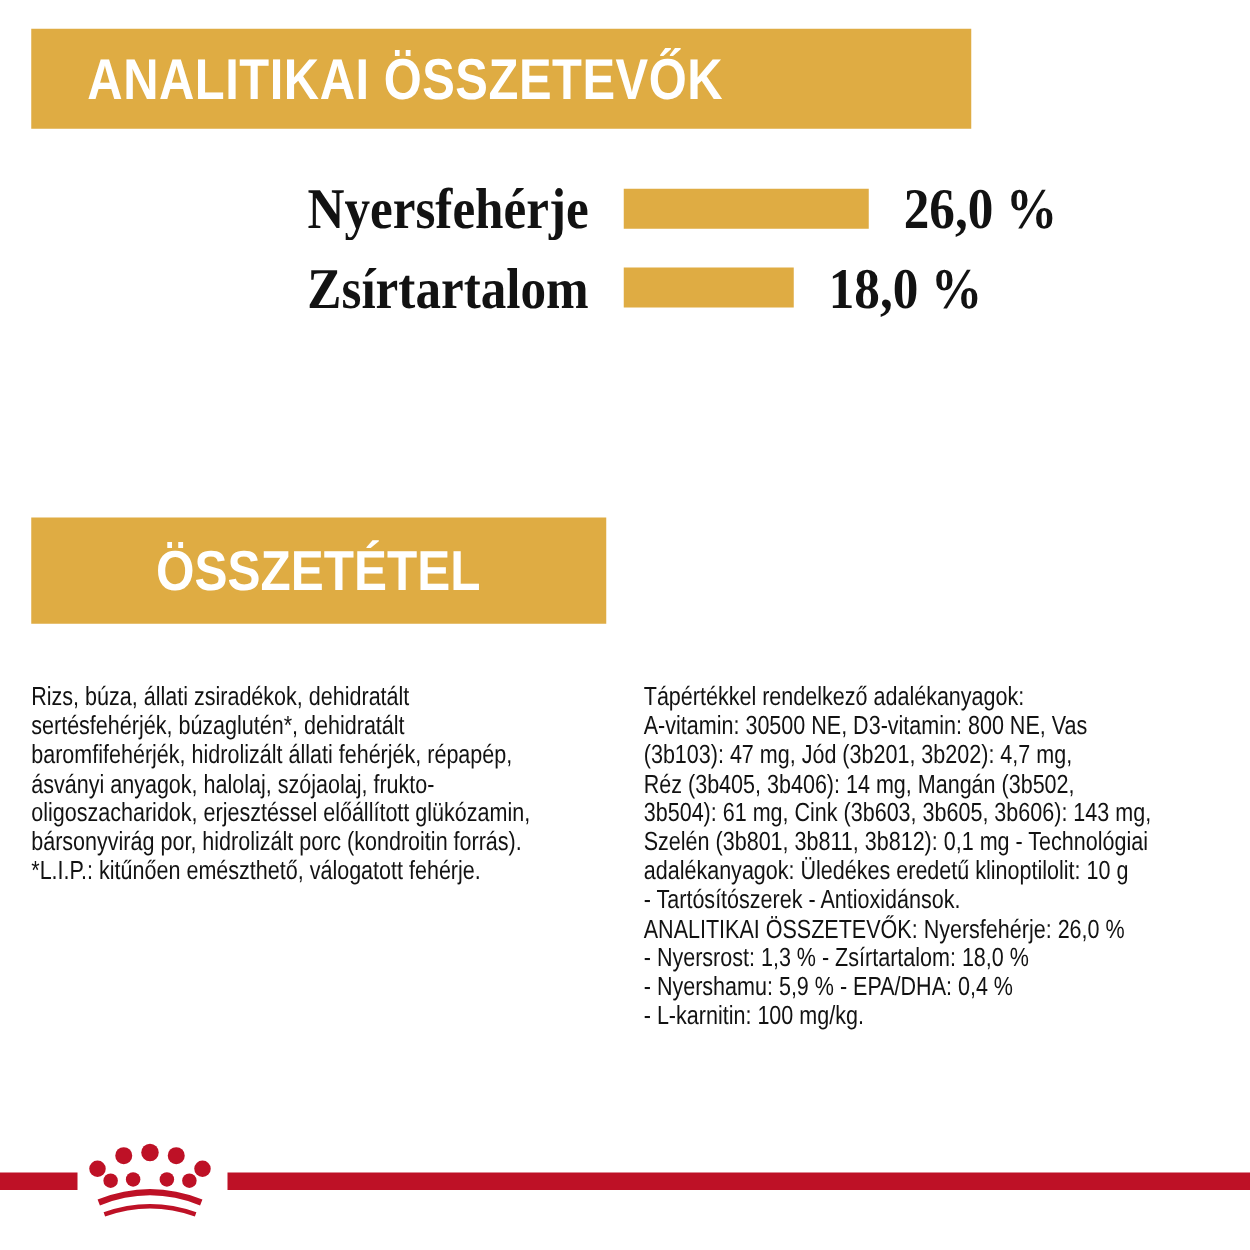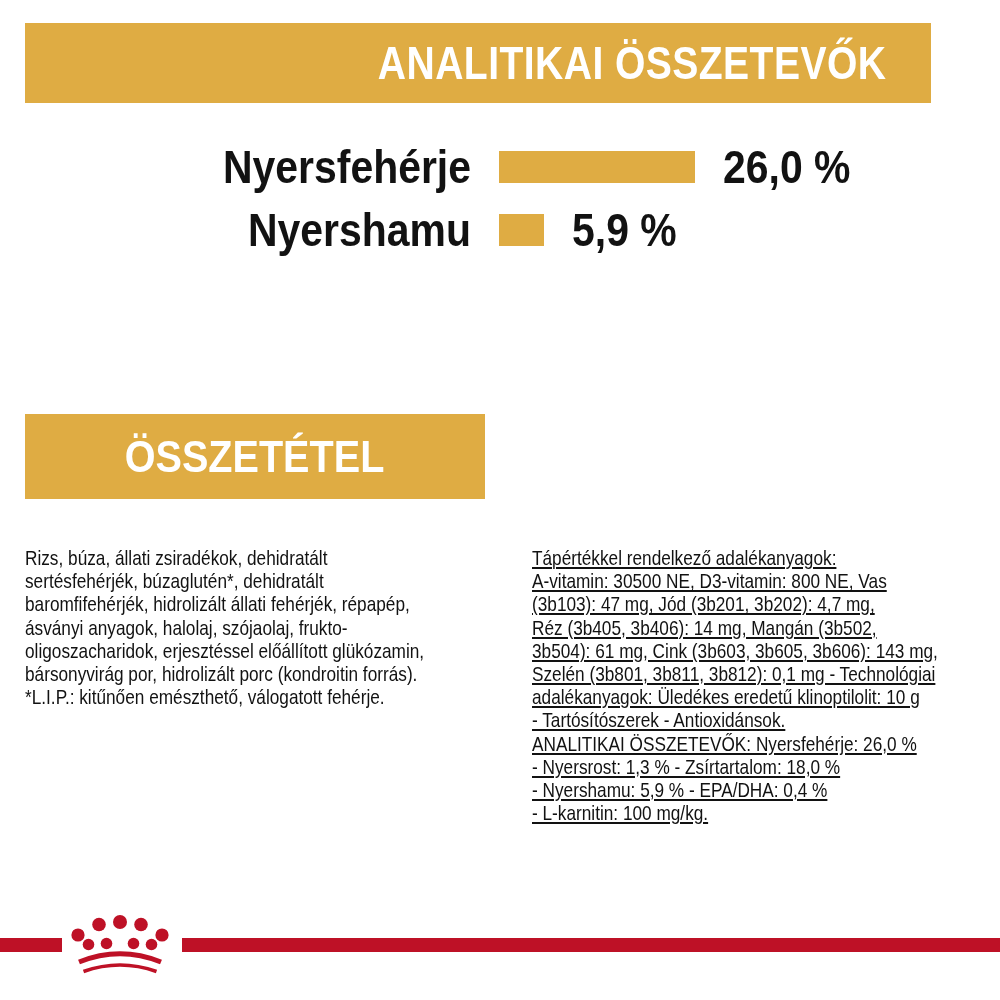--- a/index.html
+++ b/index.html
@@ -9,34 +9,34 @@
     font-family: "Liberation Sans", sans-serif;
     position: relative;
     overflow: hidden;
     color: #121212;
   }
   .page { position: absolute; inset: 0; }
 
   
   .banner {
     position: absolute; left: 25px; top: 23px;
-    width: 906px; height: 80px;
+    width: 752px; height: 80px;
     background: var(--gold, #DFAC43);
-    display: flex; align-items: center; justify-content: flex-end;
+    display: flex; align-items: center; justify-content: flex-start;
   }
   .banner-title {
     color: #fff; font-weight: bold; font-size: 46px;
     letter-spacing: 0.5px;
     transform: scaleX(0.85); transform-origin: 50% 50%;
     white-space: nowrap;
   }
 
   
   .chart { position: absolute; left: 0; top: 135px; width: 1000px; }
-  .chart-row { display: flex; align-items: center; height: 63.4px; }
+  .chart-row { display: flex; align-items: center; height: 63.4px; font-family: Liberation Serif, serif; }
   .chart-label {
     width: 471px; text-align: right;
     font-size: 46px; font-weight: bold; white-space: nowrap;
     transform: scaleX(0.89); transform-origin: 100% 50%;
   }
   .bar {
     height: 32px; background: var(--gold, #DFAC43);
     margin-left: 28px; flex: 0 0 auto;
   }
   .chart-value {
@@ -63,21 +63,21 @@
   }
   .header-sub {
     font-weight: bold; font-size: 28px; white-space: nowrap;
     transform: scaleX(0.85); transform-origin: 50% 50%;
     line-height: 1.1; margin-top: 2px;
   }
 
   
   .text-col { position: absolute; top: 506px; margin-top: 40px; }
   .text-col.left  { left: 25px;  width: 465px; }
-  .text-col.right { left: 532px; width: 462px; text-decoration: underline; }
+  .text-col.right { left: 515px; width: 462px; }
   .body-line {
     font-size: 21px; line-height: 23.2px; white-space: nowrap;
     transform: scaleX(0.82); transform-origin: 0 50%;
     color: #121212;
   }
 
   
   .footer-line {
     position: absolute; top: 938px; height: 14px;
     background: var(--red, #BE1126);
@@ -95,23 +95,23 @@
     <div class="banner-title">ANALITIKAI ÖSSZETEVŐK</div>
   </div>
 
   <div class="chart">
     <div class="chart-row">
       <div class="chart-label">Nyersfehérje</div>
       <div class="bar" style="width: 196.3px;"></div>
       <div class="chart-value">26,0 %</div>
     </div>
     <div class="chart-row">
-      <div class="chart-label">Nyershamu</div>
-      <div class="bar" style="width: 44.5px;"></div>
-      <div class="chart-value">5,9 %</div>
+      <div class="chart-label">Zsírtartalom</div>
+      <div class="bar" style="width: 135.9px;"></div>
+      <div class="chart-value">18,0 %</div>
     </div>
   </div>
 
   <div class="header-box left">
     <div class="header-main">ÖSSZETÉTEL</div>
   </div>
 
   <div class="text-col left">
       <div class="body-line">Rizs, búza, állati zsiradékok, dehidratált</div>
       <div class="body-line">sertésfehérjék, búzaglutén*, dehidratált</div>

